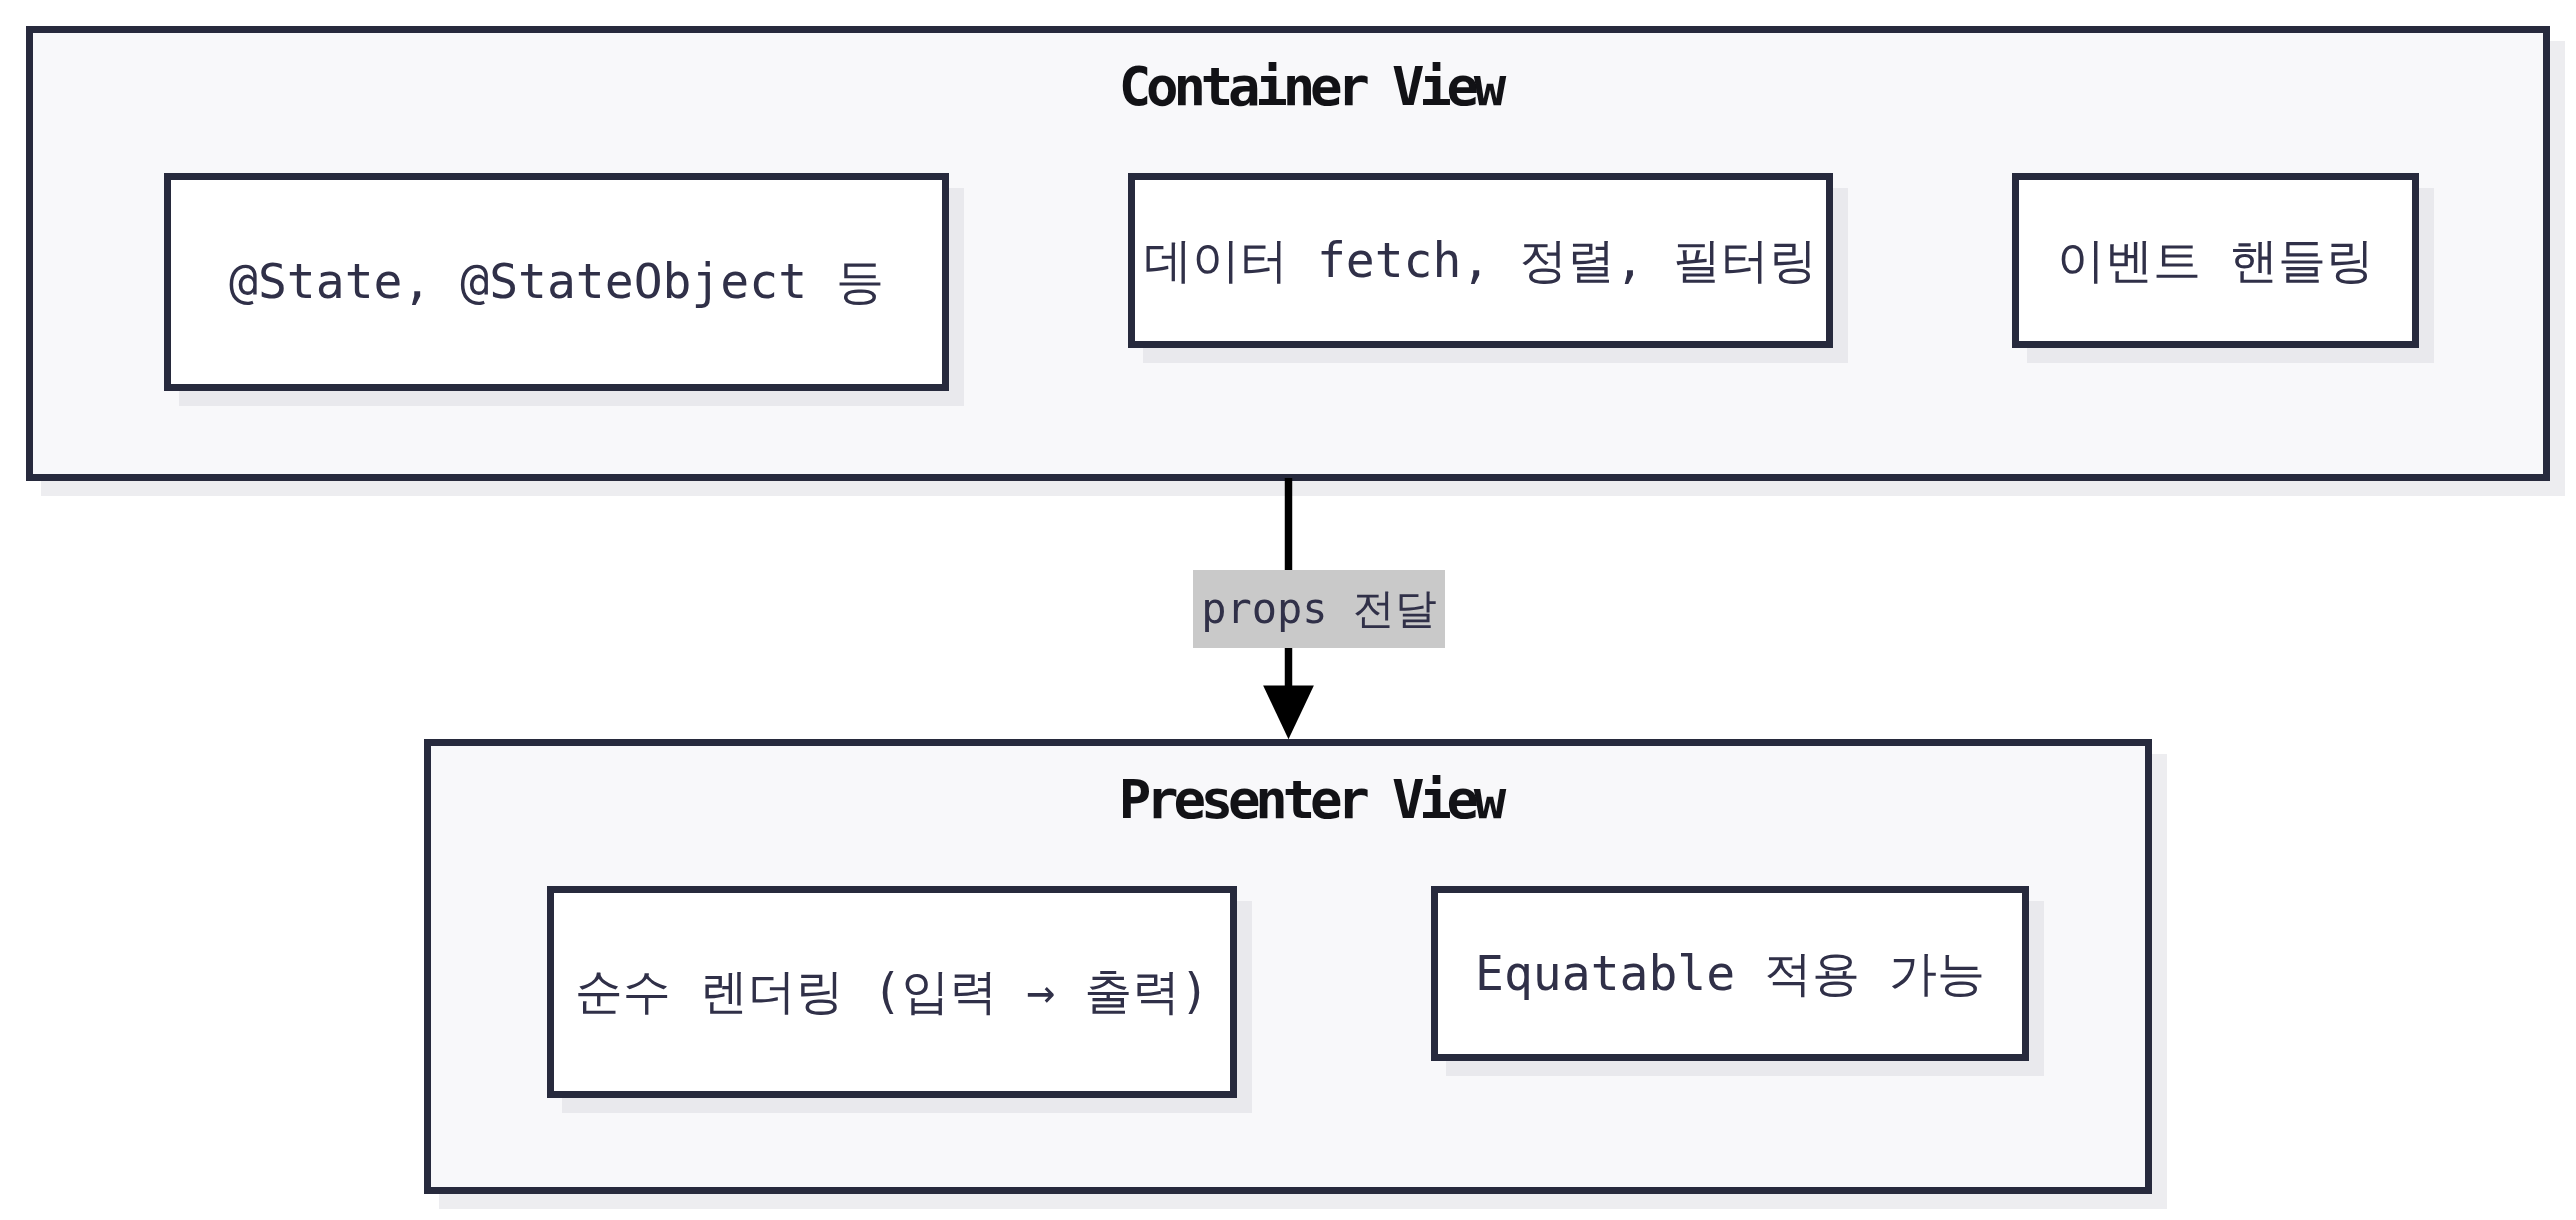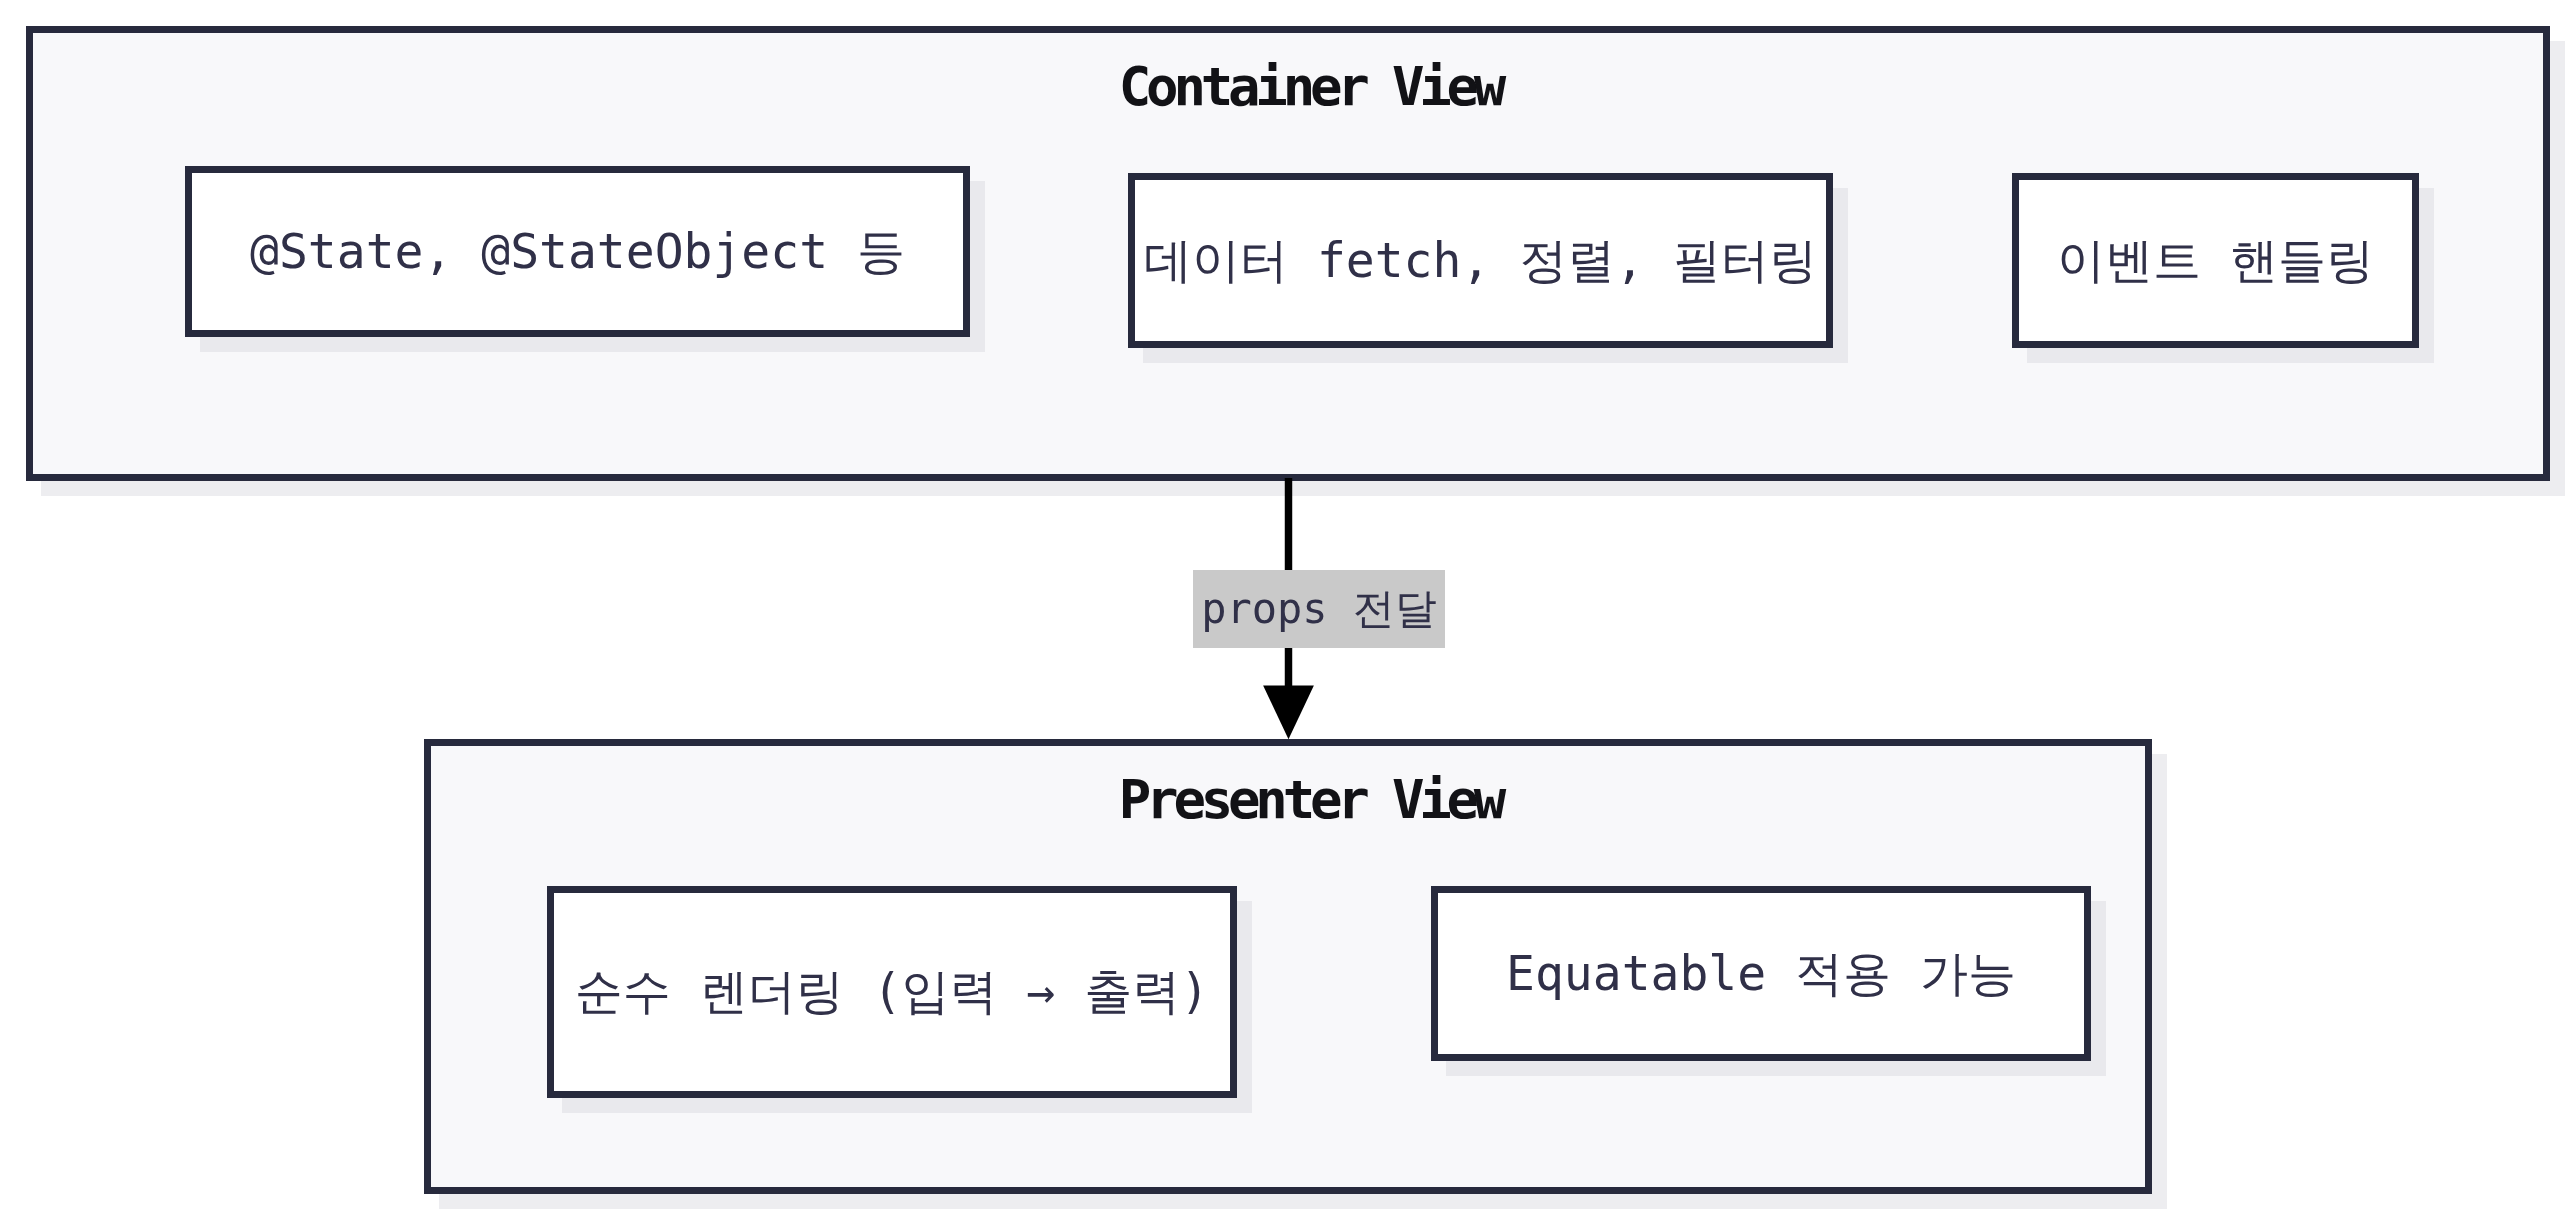--- a/index.html
+++ b/index.html
@@ -45,28 +45,28 @@
   .edge-label{
     position:absolute;left:1163px;top:570px;width:252px;height:78px;
     background:var(--label-bg);
     display:flex;align-items:center;justify-content:center;
     font-size:42px;color:var(--text);white-space:nowrap;margin-left:30px;
   }
   svg.arrow{position:absolute;left:1225px;top:478px;}
 
   
   #container-group{left:26px;top:26px;width:2524px;height:455px;}
-  #node-state{left:131px;top:133px;width:785px;height:171px;margin-left:21px;}
+  #node-state{left:131px;top:140px;width:785px;height:218px;}
   #node-fetch{left:1095px;top:140px;width:705px;height:175px;}
   #node-event{left:1979px;top:140px;width:407px;height:175px;}
 
   
   #presenter-group{left:424px;top:739px;width:1728px;height:455px;padding-left:12px;}
   #node-pure{left:116px;top:140px;width:690px;height:212px;}
-  #node-equatable{left:1000px;top:140px;width:660px;height:175px;}
+  #node-equatable{left:1000px;top:140px;width:598px;height:175px;}
 </style>
 </head>
 <body>
 
 <div class="canvas">
 
   <section class="group" id="container-group">
     <h2 class="group-title">Container View</h2>
     <div class="node" id="node-state">@State, @StateObject 등</div>
     <div class="node" id="node-event">이벤트 핸들링</div>

